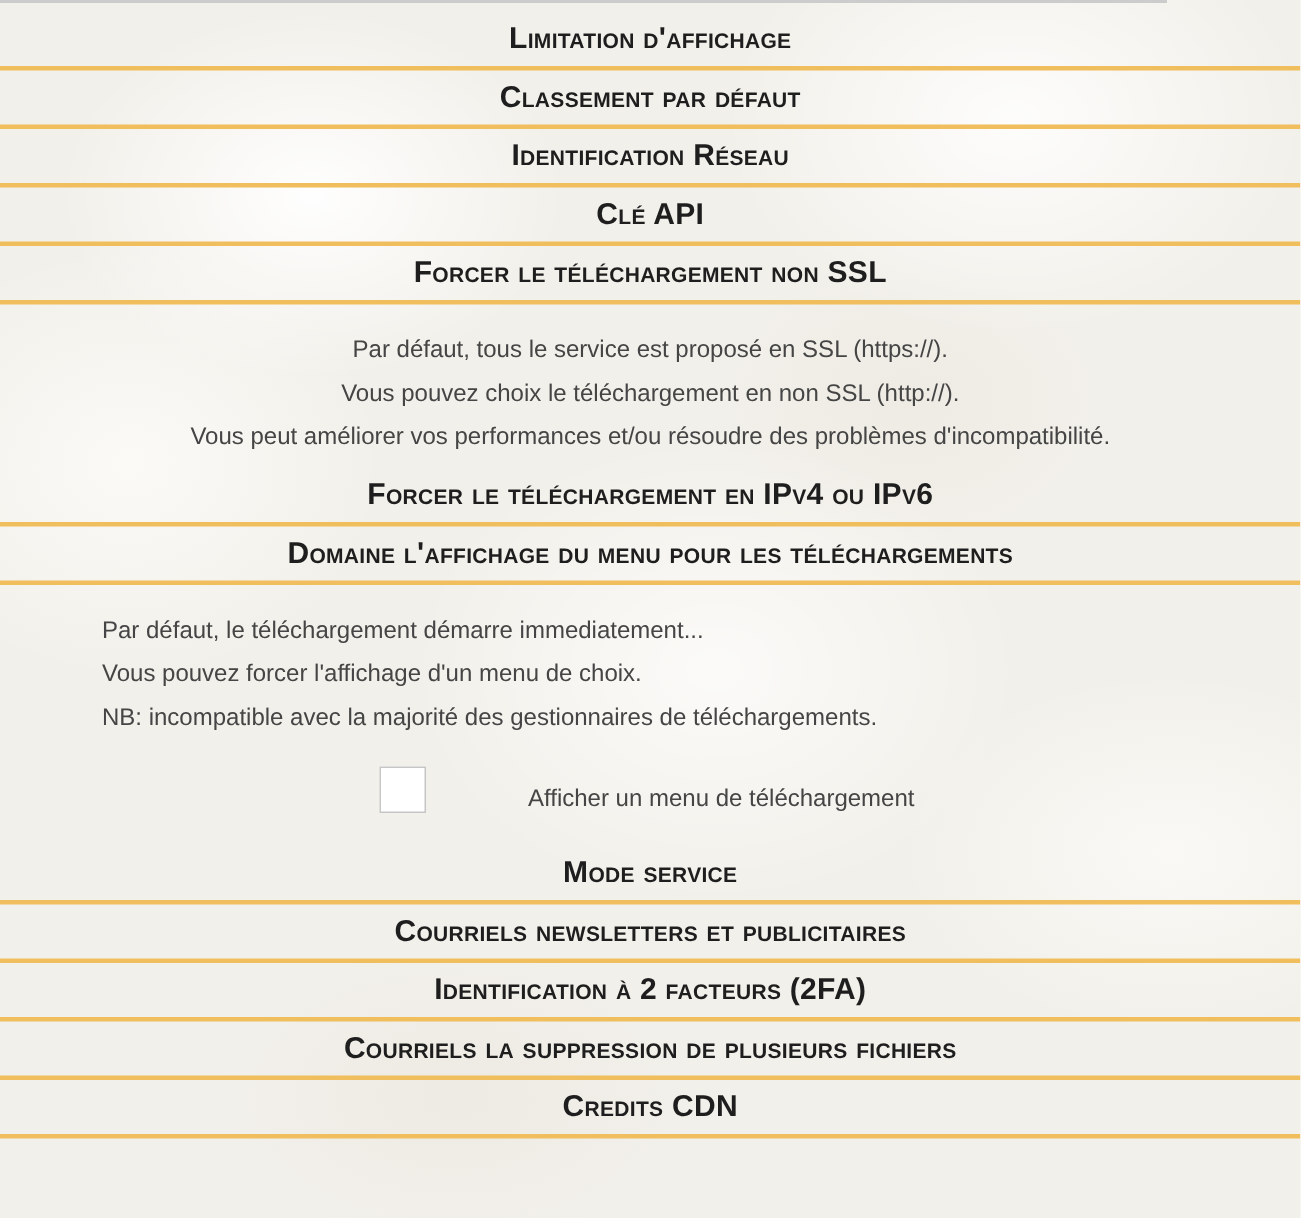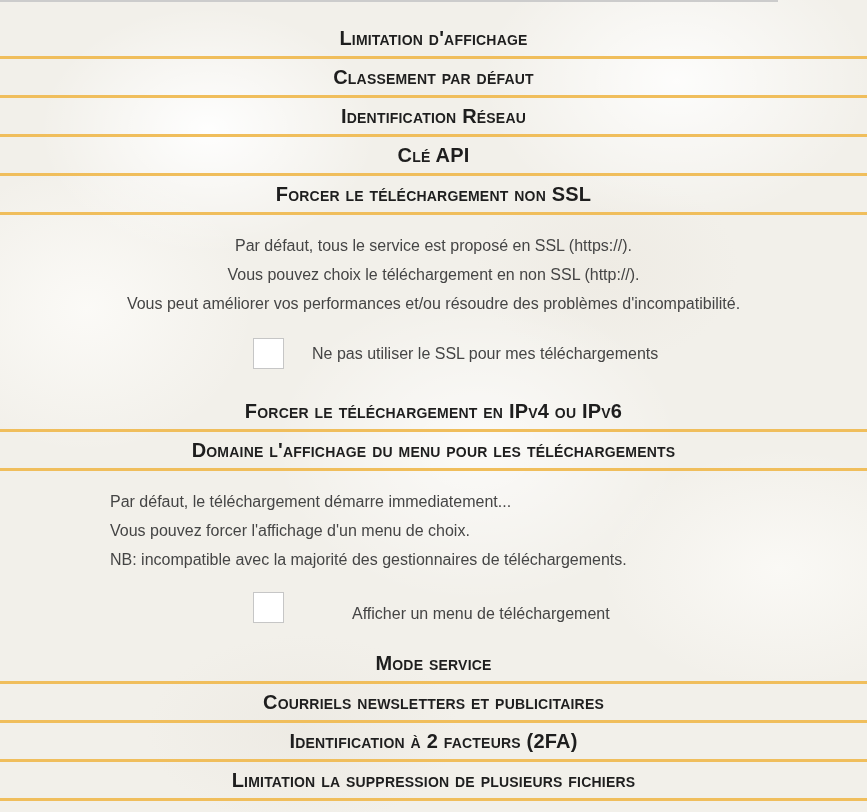--- a/index.html
+++ b/index.html
@@ -36,37 +36,37 @@
     background:var(--top_edge);
   }
   .hdr{
     height:36px;
     display:flex;
     align-items:center;
     justify-content:center;
     border-bottom:3px solid var(--accent);
     cursor:pointer;
   }
-  .hdr.first{margin-top:20px;}
+  .hdr.first{margin-top:8px;}
   .hdr span{
     font-size:20px;
     font-weight:bold;
     font-variant:small-caps;
     letter-spacing:0.2px;
     color:var(--header_text);
     white-space:nowrap;
   }
   .content{
     color:var(--body_text);
     font-size:16px;
   }
   .desc{margin:22px 0 0 0;}
   .desc p{margin:12px;line-height:17px;}
   .content-center .desc{text-align:center;}
-  .content-left .desc{padding-left:98px;text-align:left;}
+  .content-left .desc{padding-left:56px;text-align:left;}
   .cb-row{
     display:flex;
     align-items:center;
     margin-left:253px;
   }
   .content-ssl .cb-row{margin-top:26px;padding-bottom:24px;}
   .content-menu .cb-row{margin-top:24px;padding-bottom:22px;align-items:flex-end;}
   input.cb{
     -webkit-appearance:none;
     appearance:none;
@@ -107,24 +107,20 @@
   <div class="hdr">
     <span>Forcer le téléchargement non SSL</span>
   </div>
 
   <div class="content content-center content-ssl">
     <div class="desc">
       <p>Par défaut, tous le service est proposé en SSL (https://).</p>
       <p>Vous pouvez choix le téléchargement en non SSL (http://).</p>
       <p>Vous peut améliorer vos performances et/ou résoudre des problèmes d'incompatibilité.</p>
     </div>
-    <div class="cb-row">
-      <input type="checkbox" class="cb" style="">
-      <span class="cb-label">Ne pas utiliser le SSL pour mes téléchargements</span>
-    </div>
   </div>
 
   <div class="hdr">
     <span>Forcer le téléchargement en IPv4 ou IPv6</span>
   </div>
 
   <div class="hdr">
     <span>Domaine l'affichage du menu pour les téléchargements</span>
   </div>
 
@@ -146,21 +142,21 @@
 
   <div class="hdr">
     <span>Courriels newsletters et publicitaires</span>
   </div>
 
   <div class="hdr">
     <span>Identification à 2 facteurs (2FA)</span>
   </div>
 
   <div class="hdr">
-    <span>Limitation la suppression de plusieurs fichiers</span>
+    <span>Courriels la suppression de plusieurs fichiers</span>
   </div>
 
   <div class="hdr">
     <span>Credits CDN</span>
   </div>
 
 
 </div>
 
 </body></html>

